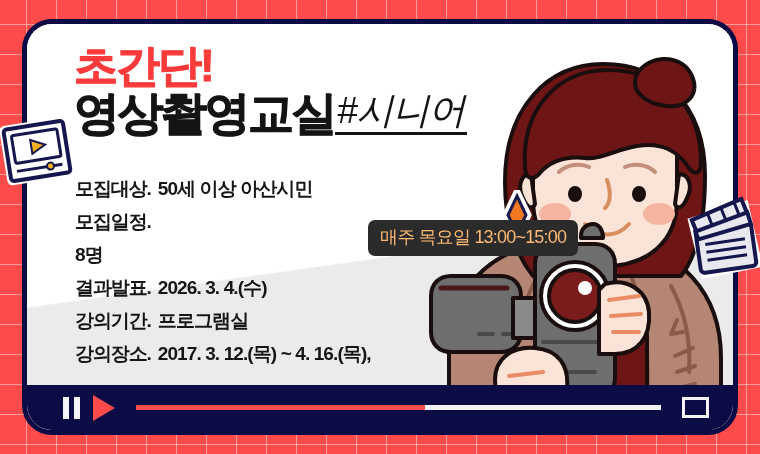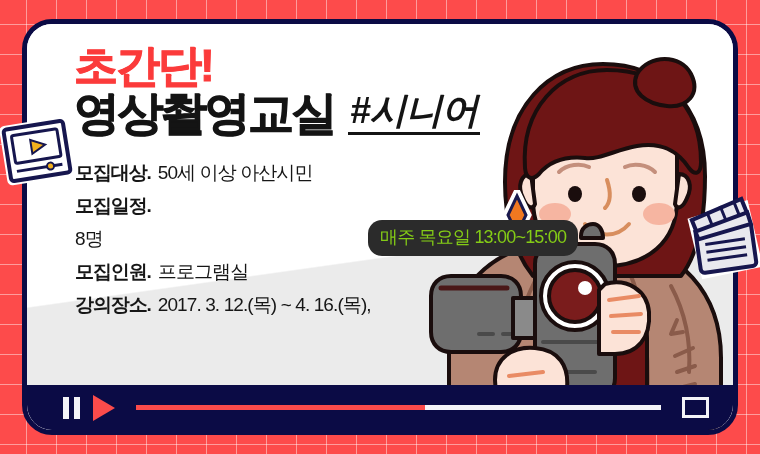--- a/index.html
+++ b/index.html
@@ -39,54 +39,54 @@
 
   
   #headline{
     position:absolute; left:47px; top:20px; z-index:6;
   }
   .kicker{
     font-size:44px; line-height:1.02; font-weight:bold;
     letter-spacing:-2px; color:#FB3B3B;
     -webkit-text-stroke:1px #FB3B3B;
   }
-  #title-row{ display:flex; align-items:flex-end; gap:13px; margin-top:1px; }
+  #title-row{ display:flex; align-items:flex-end; margin-top:1px; }
   .title-main{
     font-size:46px; line-height:1.02; font-weight:bold;
     letter-spacing:-2.5px; color:#141414;
     -webkit-text-stroke:1px #141414;
   }
   .title-tag{
-    font-size:37px; font-weight:700; font-style:italic;
+    font-size:37px; font-weight:400; font-style:italic;
     letter-spacing:-1px; color:#141414;
     border-bottom:3px solid #141414;
     padding:0 2px 1px 2px; line-height:1.05;
     transform:translateY(-2px);
     text-align:center;
   }
 
   
   #info{
-    position:absolute; left:48px; top:136px; z-index:6;
+    position:absolute; left:48px; top:152px; z-index:6;
     display:flex; flex-direction:column; gap:7px;
   }
   .info-row{
     display:flex; align-items:baseline; gap:7px;
     font-size:19px; color:#161616; white-space:nowrap;
   }
   .info-label{ font-weight:bold; letter-spacing:-1.1px; }
-  .info-value{ font-weight:400; letter-spacing:-0.9px; }
+  .info-value{ font-weight:700; letter-spacing:-0.9px; }
   .info-row.has-badge{ position:relative; }
 
   
   #time-badge{
     position:absolute; left:341px; top:196px;
-    background:#2B2B2B; color:#84cc16;
+    background:#2B2B2B; color:#fdba74;
     font-size:18px; letter-spacing:-0.8px;
-    padding:5px 12px 7px 12px; border-radius:14px;
+    padding:5px 12px 7px 12px; border-radius:7px;
     white-space:nowrap; z-index:9;
   }
 
   
   #illus{ position:absolute; right:-6px; bottom:0; width:330px; height:380px; z-index:4; }
 
   
   #controls{
     position:absolute; left:0; right:0; bottom:0; height:45px;
     background:#0B0B45; z-index:12;
@@ -223,21 +223,25 @@
         <span class="info-label">모집대상.</span>
         <span class="info-value">50세 이상 아산시민</span>
       </div>
       <div class="info-row">
         <span class="info-label">모집일정.</span>
       </div>
       <div class="info-row">
         <span class="info-value">8명</span>
       </div>
       <div class="info-row">
-        <span class="info-label">모집인원.</span>
+        <span class="info-label">결과발표.</span>
+        <span class="info-value">2026. 3. 4.(수)</span>
+      </div>
+      <div class="info-row">
+        <span class="info-label">강의기간.</span>
         <span class="info-value">프로그램실</span>
       </div>
       <div class="info-row has-badge">
         <span class="info-label">강의장소.</span>
         <span class="info-value">2017. 3. 12.(목) ~ 4. 16.(목),</span>
       </div>
     </div>
 
     <div id="time-badge">매주 목요일 13:00~15:00</div>
 

